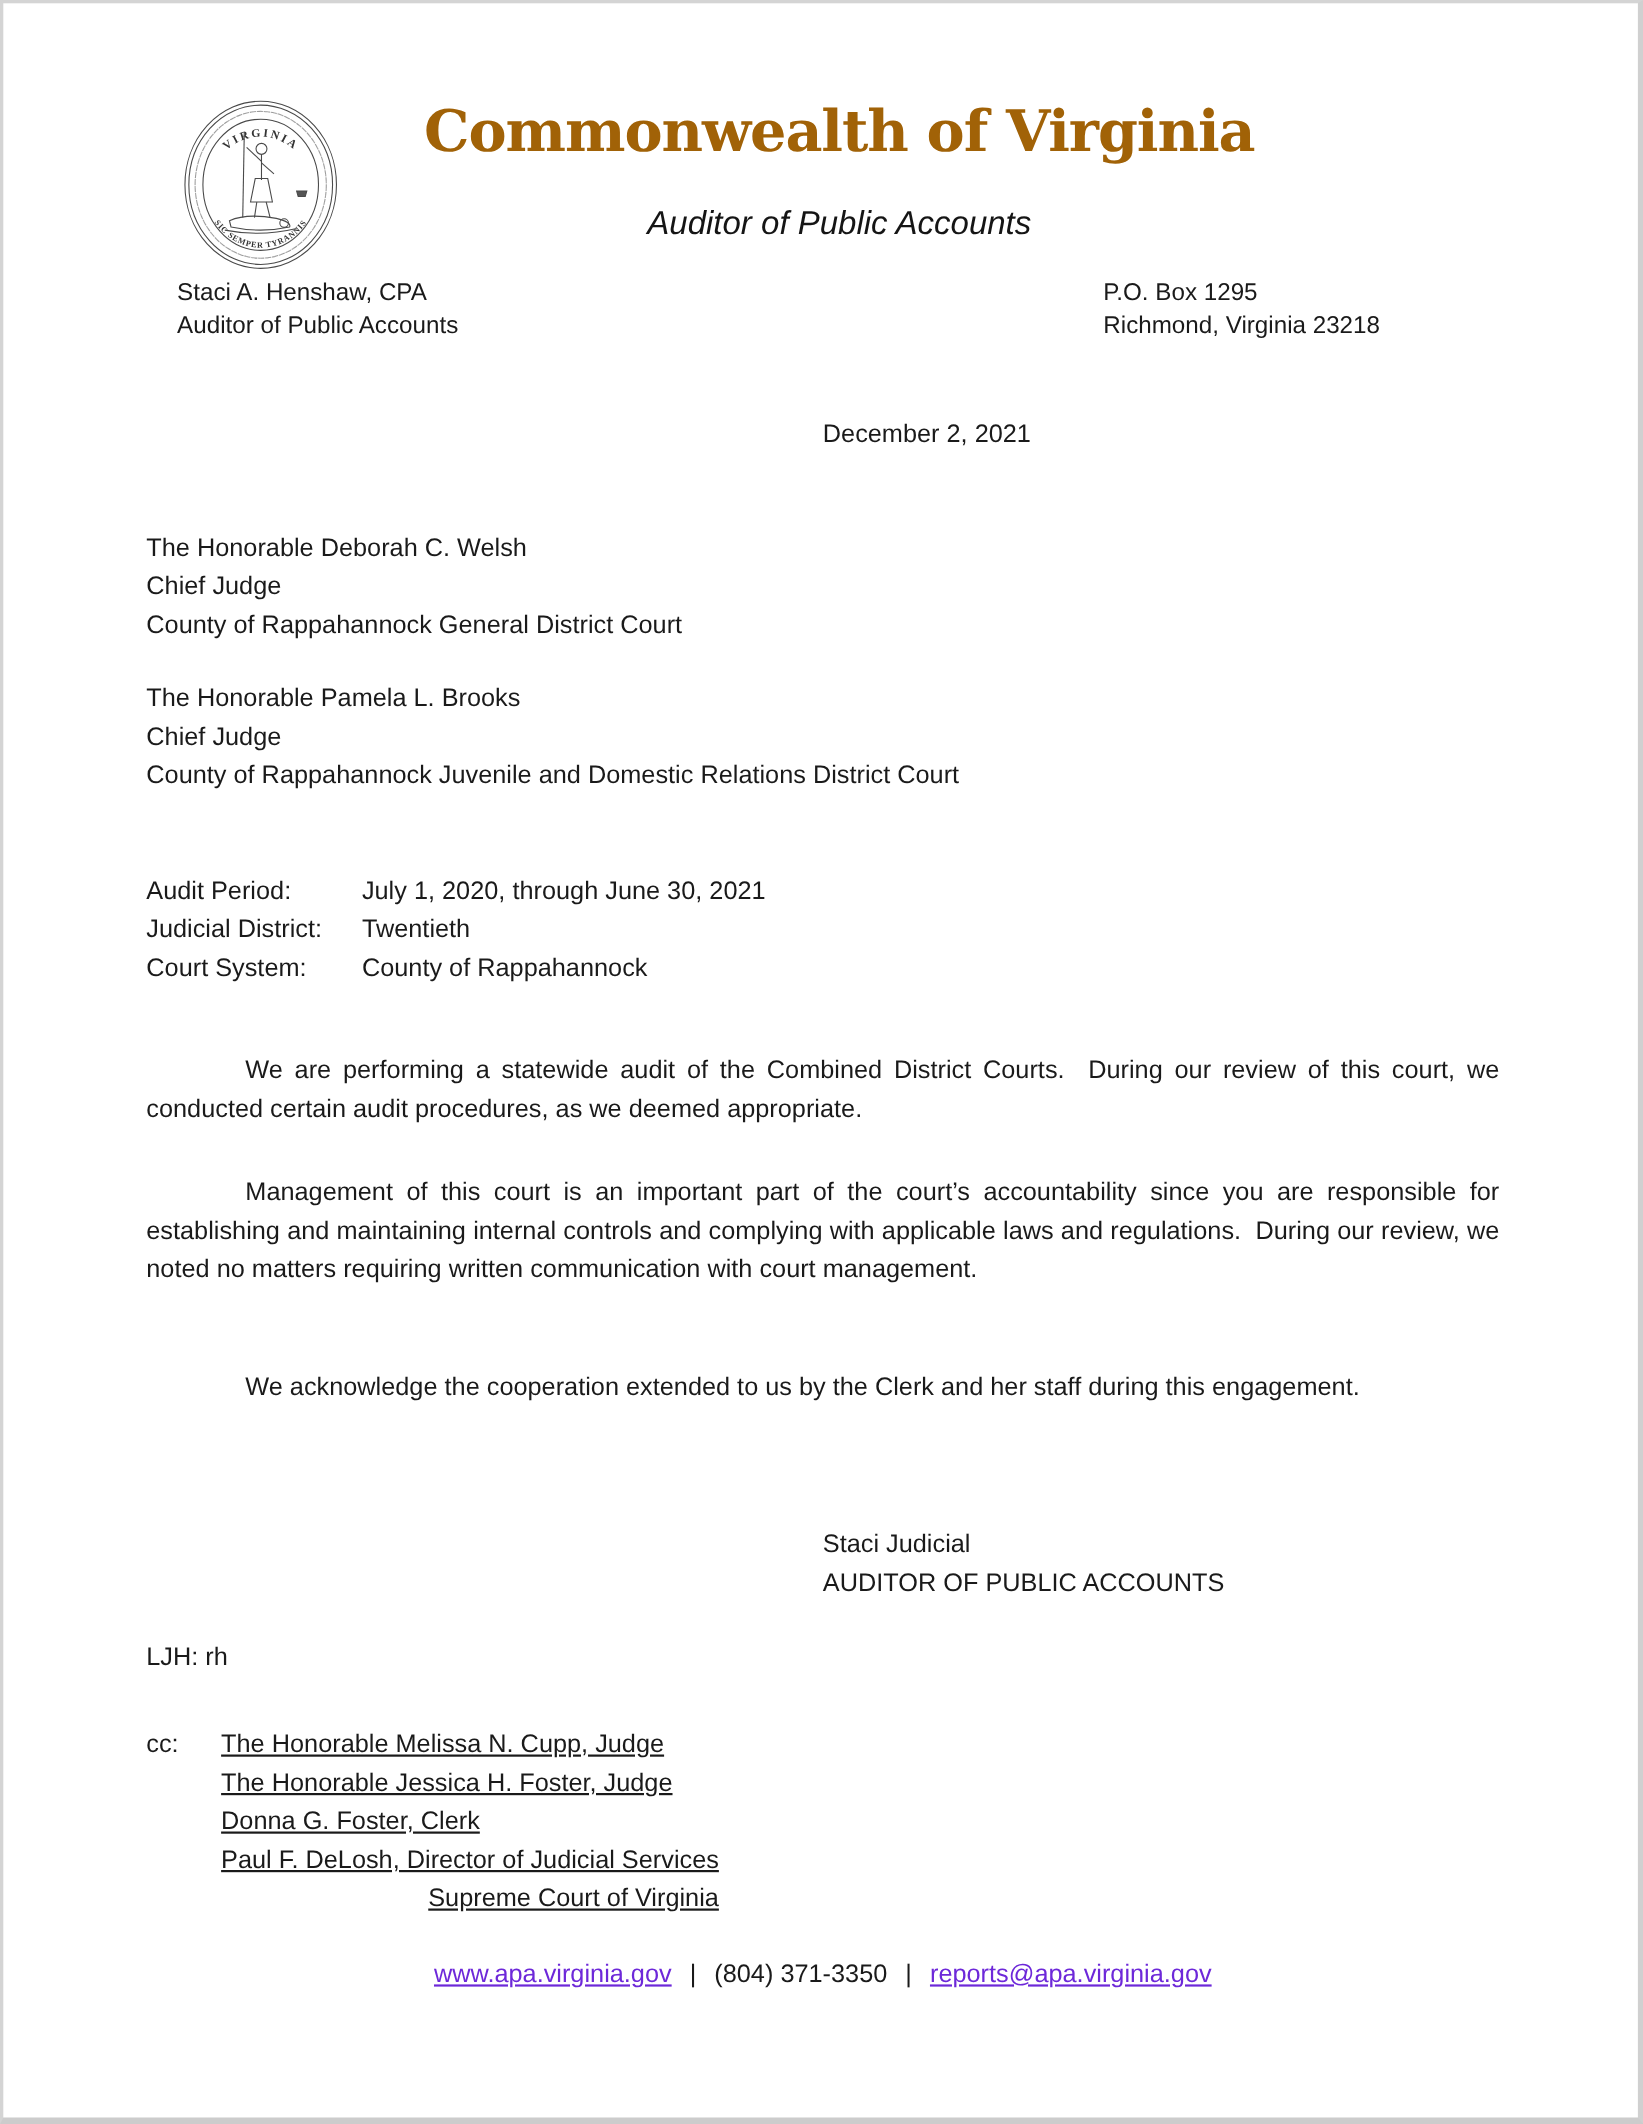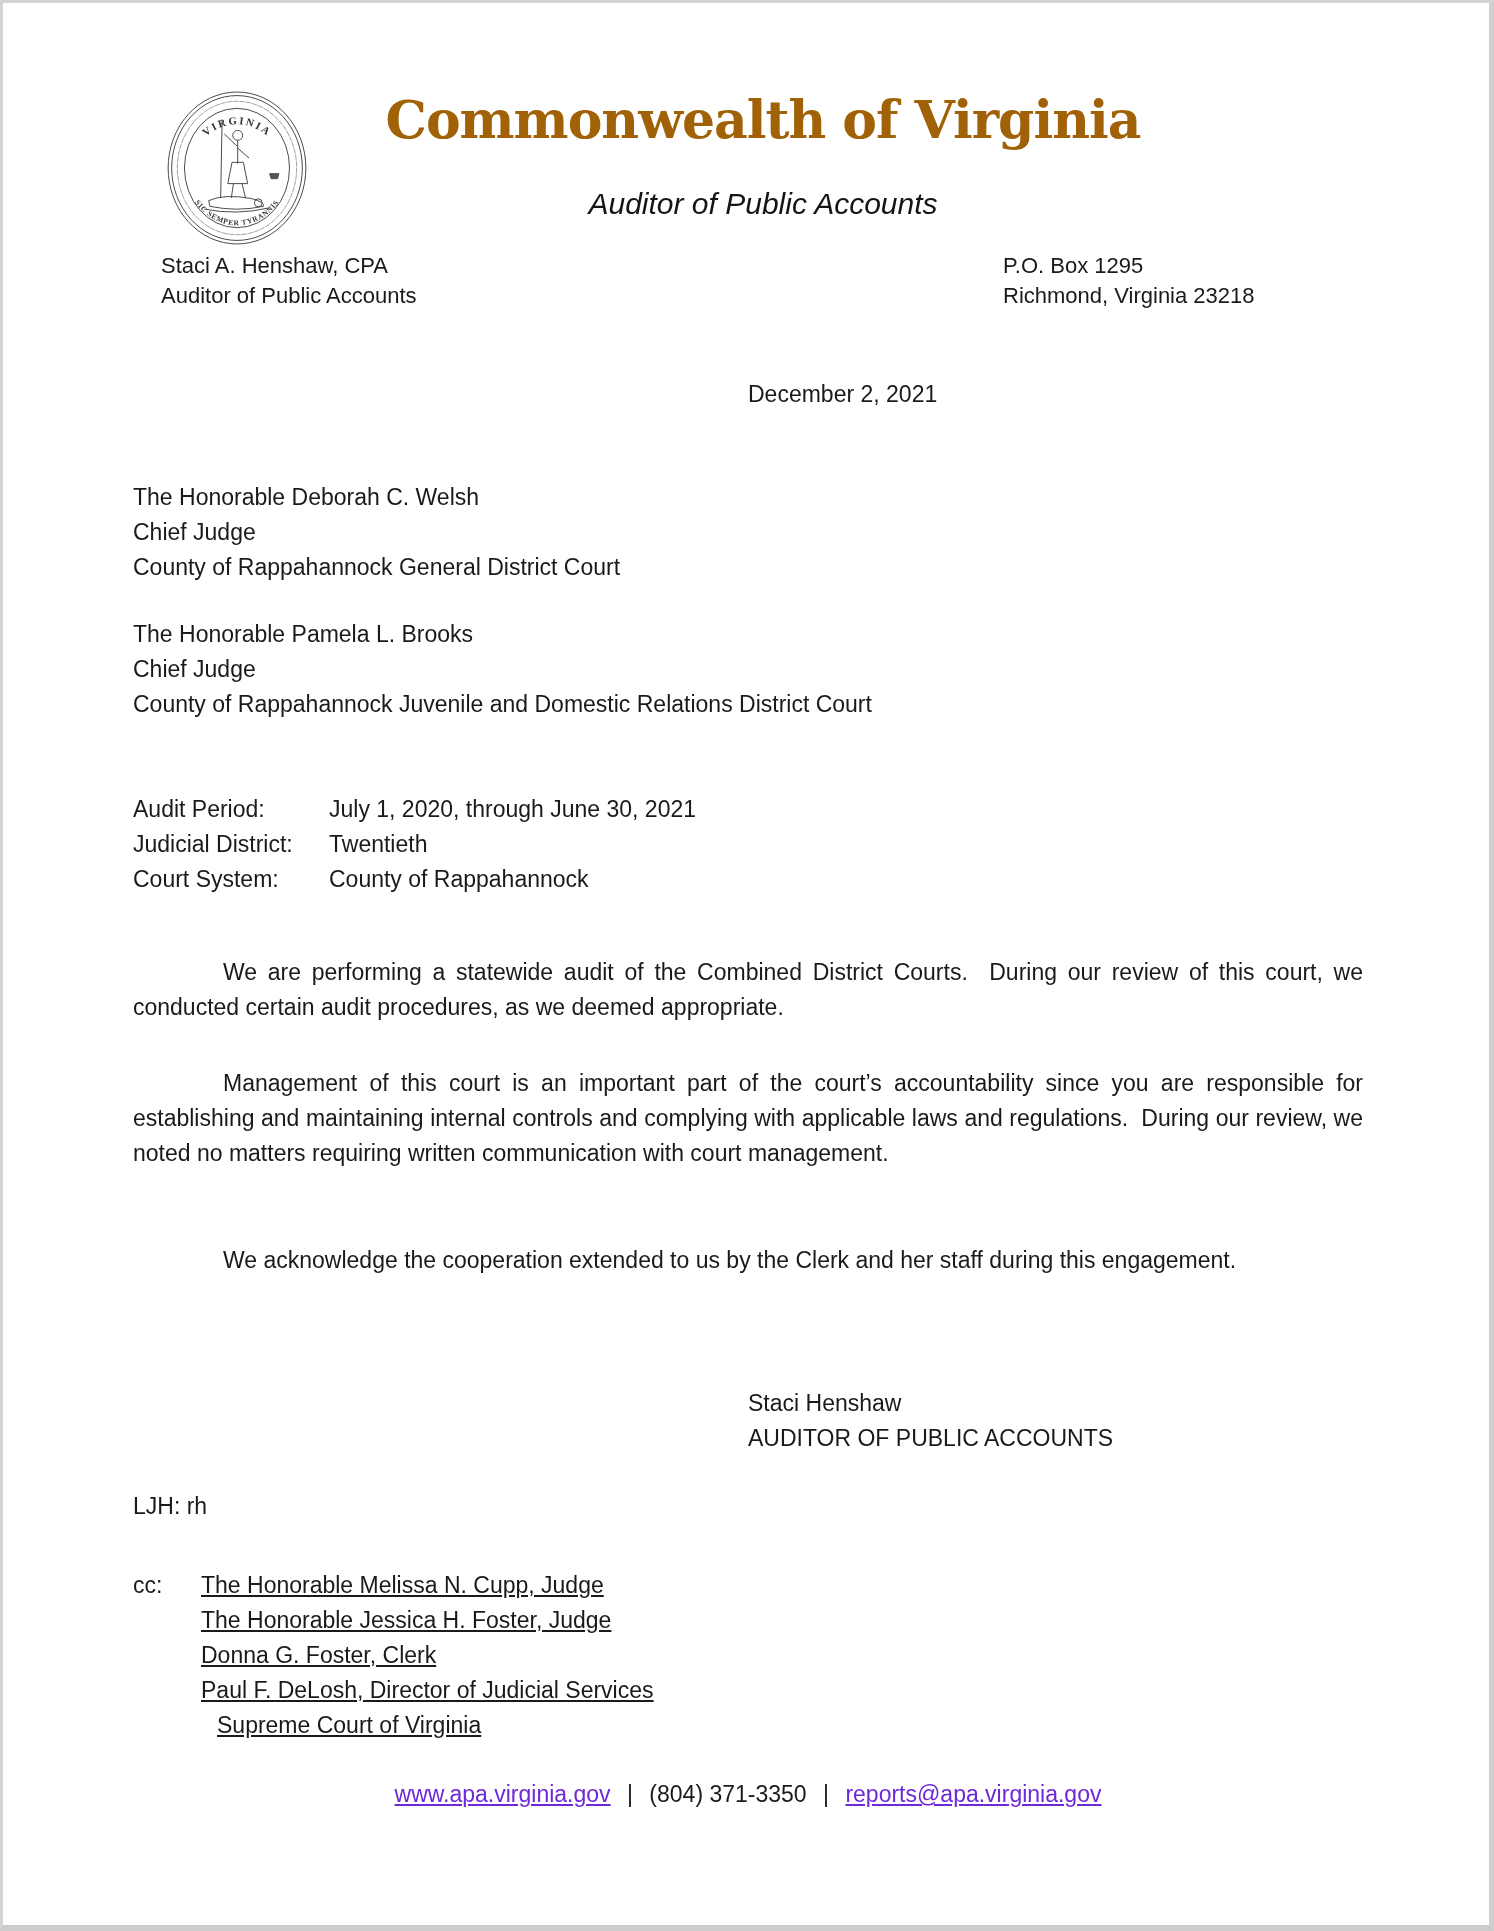--- a/index.html
+++ b/index.html
@@ -63,21 +63,21 @@
   .p2 { top:1063px; }
   .p3 { top:1240px; }
 
   .sig-block { left:745px; top:1383px; font-size:23px; line-height:35px; }
 
   .ref-line { left:130px; top:1490px; font-size:23px; }
 
   .cc-block { left:130px; top:1565px; font-size:23px; display:flex; }
   .cc-label { width:68px; flex:0 0 68px; line-height:35px; }
   .cc-names div { line-height:35px;text-decoration:underline; }
-  .cc-names div:last-child { padding-left:16px; }
+  .cc-names div:last-child { padding-left:16px;text-align:right; }
 
   .footer-line { left:130px; top:1778px; width:1230px; text-align:center; font-size:23px; }
   .footer-link { color:#6d28d9; text-decoration:underline; cursor:pointer; }
   .footer-sep, .footer-phone { color:#1a1a1a; }
   .footer-sep { padding:0 10px; }
 
   .seal-art { stroke:#4a4a4a; fill:none; stroke-width:1.4; }
   .seal-text { font-family:"Liberation Serif", serif; fill:#333; }
 </style>
 </head>
@@ -162,21 +162,21 @@
       <div class="audit-label">Court System:</div>
       <div>County of Rappahannock</div>
     </div>
   </div>
 
   <p class="abs body-para p1">We are performing a statewide audit of the Combined District Courts.&nbsp; During our review of this court, we conducted certain audit procedures, as we deemed appropriate.</p>
   <p class="abs body-para p2">Management of this court is an important part of the court’s accountability since you are responsible for establishing and maintaining internal controls and complying with applicable laws and regulations.&nbsp; During our review, we noted no matters requiring written communication with court management.</p>
   <p class="abs body-para p3">We acknowledge the cooperation extended to us by the Clerk and her staff during this engagement.</p>
 
   <div class="abs sig-block">
-    <div>Staci Henshaw</div>
+    <div>Staci Judicial</div>
     <div>AUDITOR OF PUBLIC ACCOUNTS</div>
   </div>
 
   <div class="abs ref-line">LJH: rh</div>
 
   <div class="abs cc-block">
     <div class="cc-label">cc:</div>
     <div class="cc-names">
       <div>The Honorable Melissa N. Cupp, Judge</div>
       <div>The Honorable Jessica H. Foster, Judge</div>

